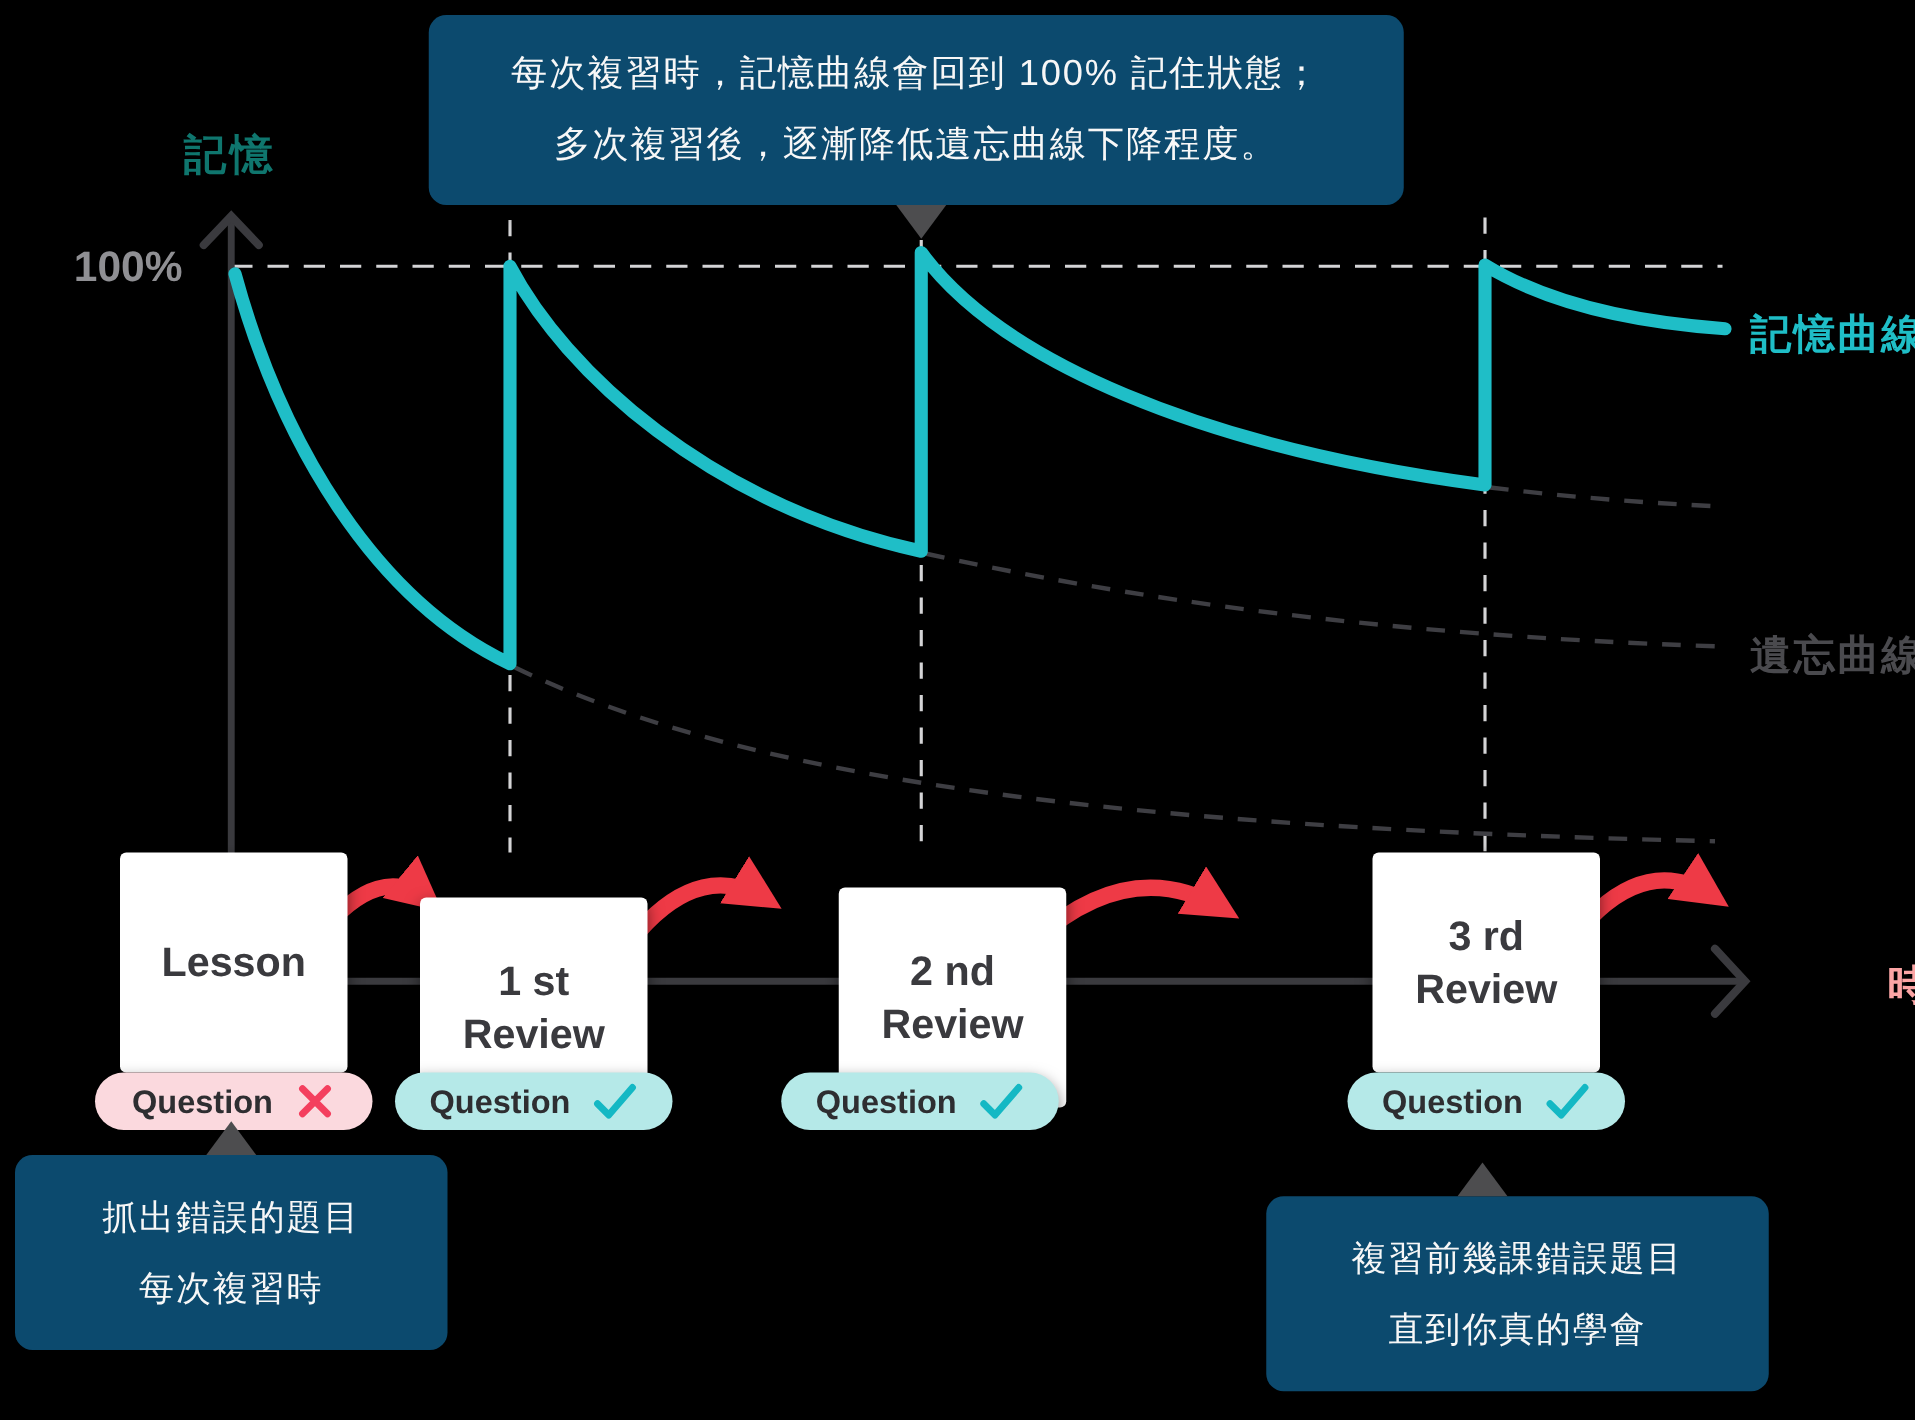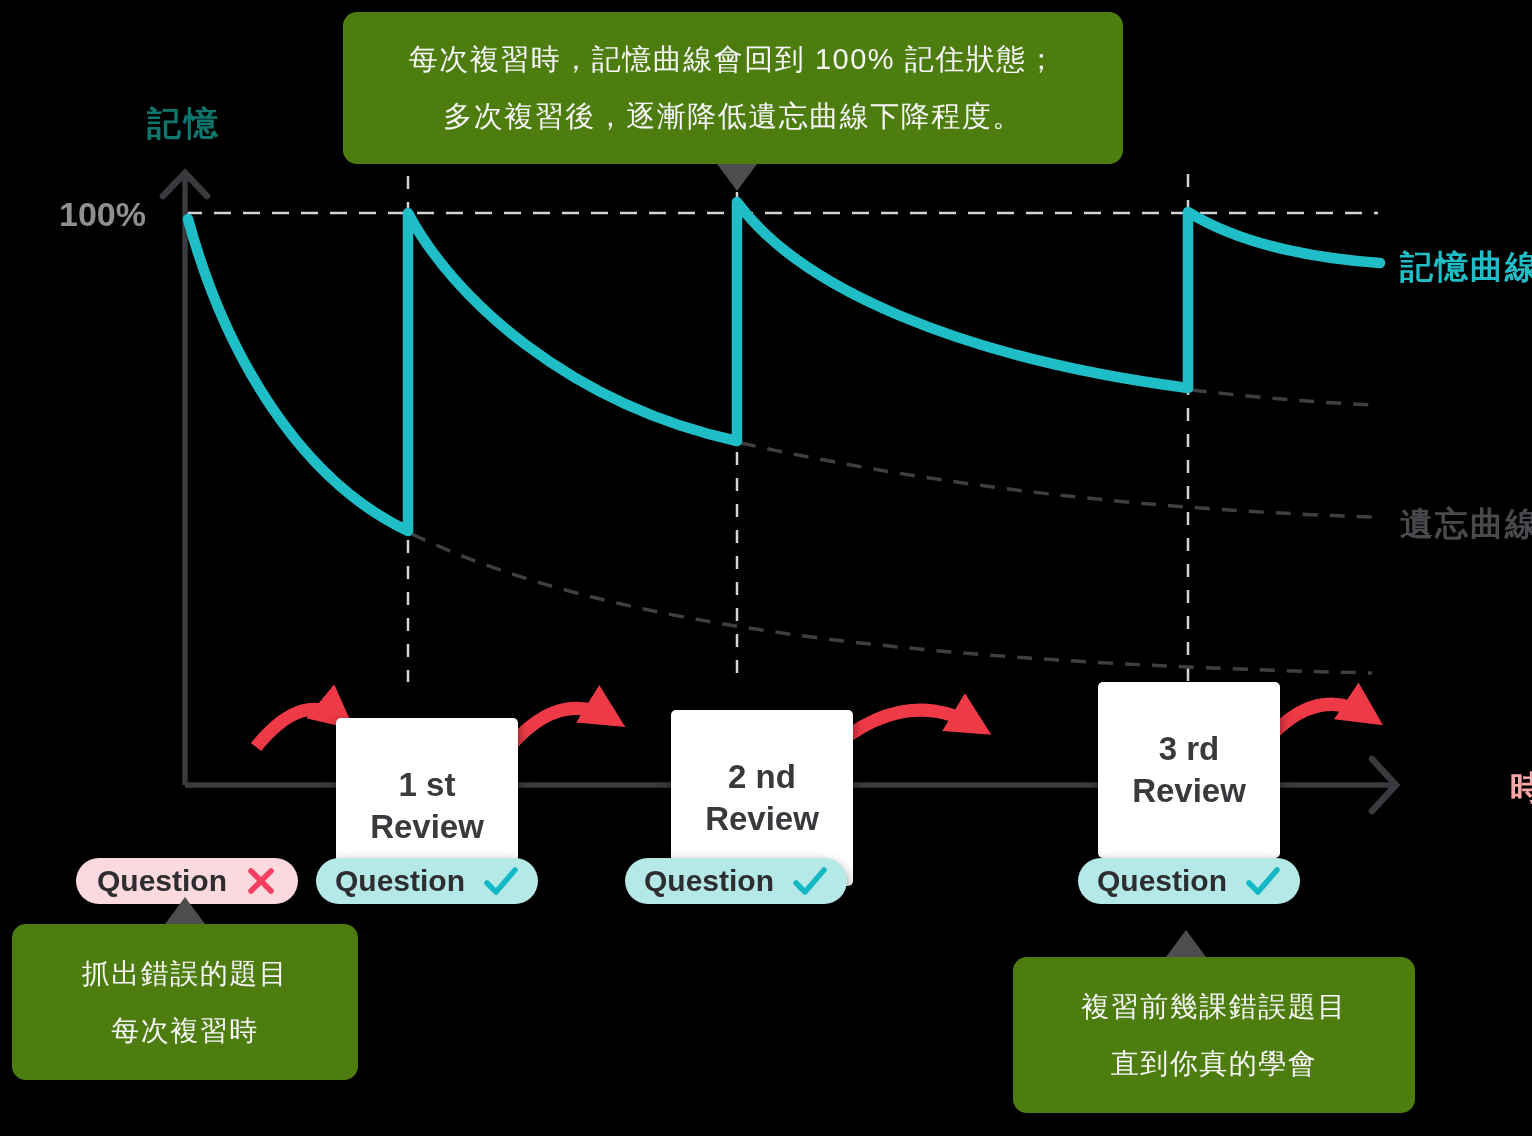--- a/index.html
+++ b/index.html
@@ -12,21 +12,21 @@
   
   .lbl{position:absolute;white-space:nowrap;}
   .y-label{left:147px;top:101px;font-size:34px;font-weight:700;color:#0f766e;letter-spacing:3px;}
   .pct-label{left:36px;top:195px;width:110px;text-align:right;font-size:34px;font-weight:600;color:#8F8F93;}
   .memcurve-label{left:1400px;top:245px;font-size:33px;font-weight:700;color:#1FBEC7;letter-spacing:2px;}
   .forgetcurve-label{left:1400px;top:502px;font-size:33px;font-weight:700;color:#4A4A4E;letter-spacing:2px;}
   .time-label{left:1510px;top:766px;font-size:33px;font-weight:600;color:#fca5a5;letter-spacing:2px;}
 
   
   .tooltip{
-    position:absolute;background:#4d7c0f;border-radius:14px;color:#F7F7F7;
+    position:absolute;background:#0c4a6e;border-radius:14px;color:#F7F7F7;
     display:flex;flex-direction:column;justify-content:center;align-items:center;
     box-shadow:0 4px 14px rgba(0,0,0,.55);
   }
   .tooltip .tline{line-height:57px;letter-spacing:1.5px;white-space:nowrap;}
   .tooltip-top{left:343px;top:12px;width:780px;height:152px;font-size:29px;}
   .tooltip-bl{left:12px;top:924px;width:346px;height:156px;font-size:28px;}
   .tooltip-br{left:1013px;top:957px;width:402px;height:156px;font-size:28px;}
   .ptr{position:absolute;width:0;height:0;border-left:20px solid transparent;border-right:20px solid transparent;}
   .ptr-down{top:100%;border-top:27px solid #4D4D4F;}
   .ptr-up{bottom:100%;border-bottom:27px solid #4D4D4F;}
@@ -34,21 +34,21 @@
   
   .card{
     position:absolute;top:682px;width:182px;height:176px;background:#FFFFFF;border-radius:5px;
     display:flex;flex-direction:column;justify-content:center;align-items:center;
     color:#3A3A3E;font-size:33px;font-weight:600;line-height:42px;text-align:center;
     box-shadow:0 5px 12px rgba(0,0,0,.5);
   }
   .pill{
     position:absolute;top:858px;width:222px;height:46px;border-radius:31px;
     display:flex;justify-content:center;align-items:center;gap:18px;
-    font-size:30px;font-weight:600;color:#2E2E31;
+    font-size:26px;font-weight:600;color:#2E2E31;
     box-shadow:0 5px 12px rgba(0,0,0,.5);
   }
   .pill.wrong{background:#FBD9DE;}
   .pill.right{background:#B5E9E8;}
   .mark{display:flex;align-items:center;}
 </style>
 </head>
 <body>
 
 <div class="stage">
@@ -95,20 +95,23 @@
   <div class="lbl memcurve-label">記憶曲線</div>
   <div class="lbl forgetcurve-label">遺忘曲線</div>
   <div class="lbl time-label">時間</div>
 
   <div class="tooltip tooltip-top">
     <div class="tline">每次複習時，記憶曲線會回到 100% 記住狀態；</div>
     <div class="tline">多次複習後，逐漸降低遺忘曲線下降程度。</div>
     <div class="ptr ptr-down" style="left:374px;"></div>
   </div>
 
+  <div class="card" style="left:96px;">
+    <div>Lesson</div>
+  </div>
   <div class="card" style="left:336px;margin-top:36px;">
     <div>1 st</div>
     <div>Review</div>
   </div>
   <div class="card" style="left:671px;margin-top:28px;">
     <div>2 nd</div>
     <div>Review</div>
   </div>
   <div class="card" style="left:1098px;">
     <div>3 rd</div>

